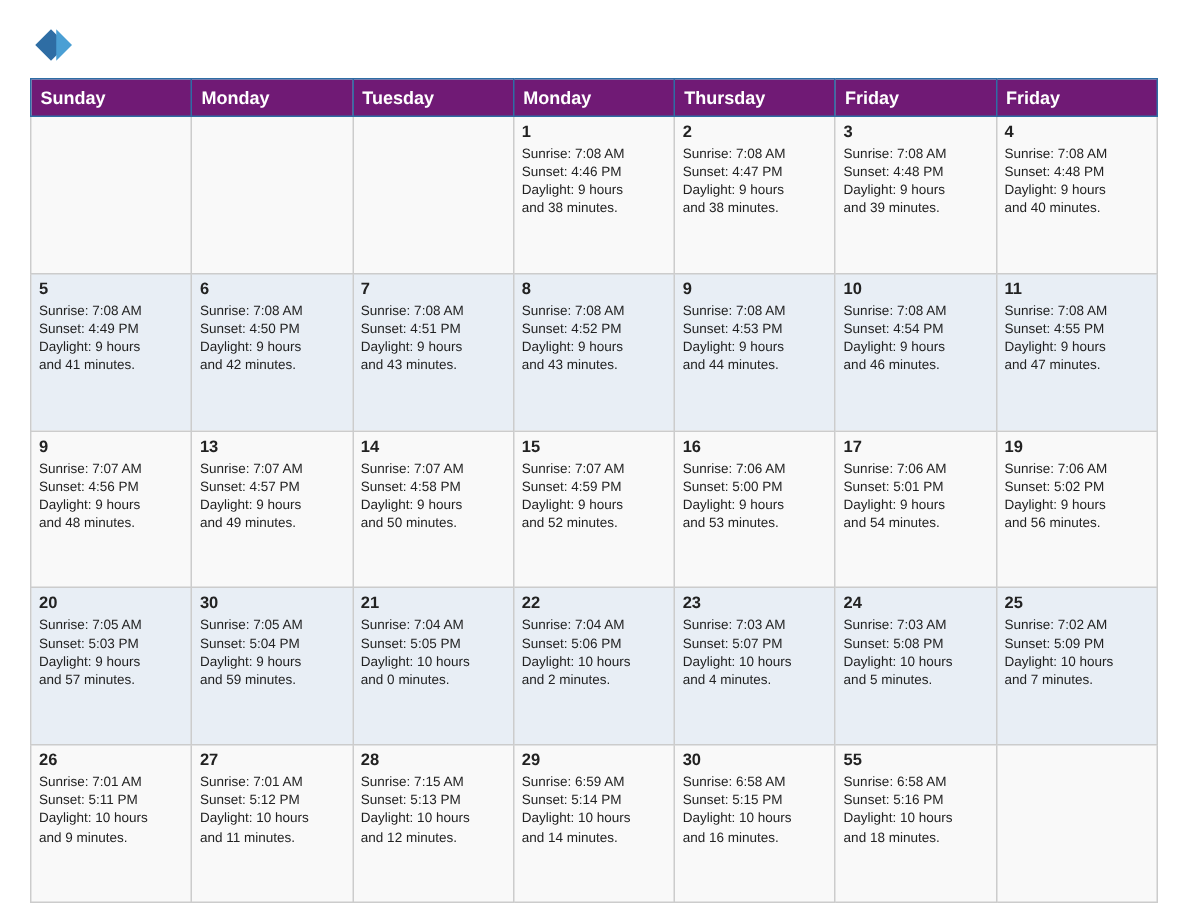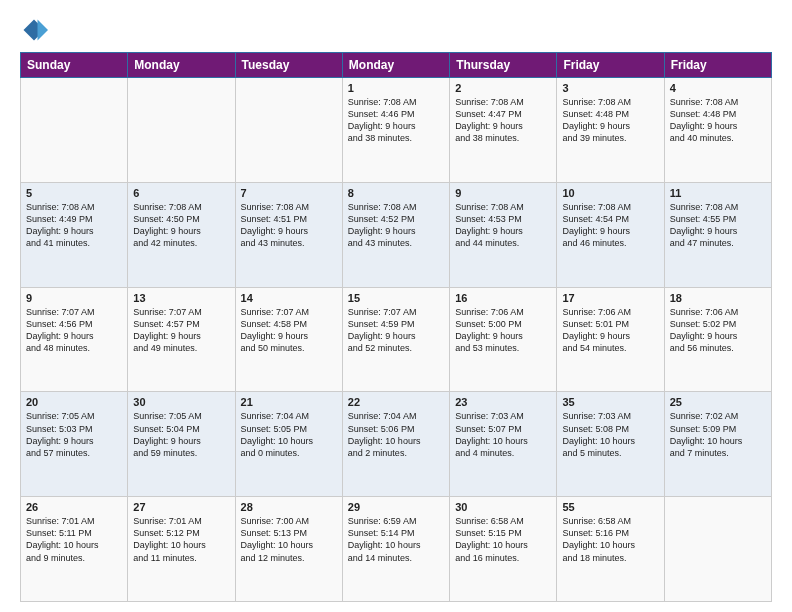--- a/index.html
+++ b/index.html
@@ -248,21 +248,21 @@
 and 53 minutes.</div>
           </td>
           <td>
             <span class="day-num">17</span>
             <div class="day-info" style="white-space: pre-line;">Sunrise: 7:06 AM
 Sunset: 5:01 PM
 Daylight: 9 hours
 and 54 minutes.</div>
           </td>
           <td>
-            <span class="day-num">18</span>
+            <span class="day-num">19</span>
             <div class="day-info" style="white-space: pre-line;">Sunrise: 7:06 AM
 Sunset: 5:02 PM
 Daylight: 9 hours
 and 56 minutes.</div>
           </td>
         </tr>
         <tr>
           <td>
             <span class="day-num">20</span>
             <div class="day-info" style="white-space: pre-line;">Sunrise: 7:05 AM
@@ -292,21 +292,21 @@
 and 2 minutes.</div>
           </td>
           <td>
             <span class="day-num">23</span>
             <div class="day-info" style="white-space: pre-line;">Sunrise: 7:03 AM
 Sunset: 5:07 PM
 Daylight: 10 hours
 and 4 minutes.</div>
           </td>
           <td>
-            <span class="day-num">35</span>
+            <span class="day-num">24</span>
             <div class="day-info" style="white-space: pre-line;">Sunrise: 7:03 AM
 Sunset: 5:08 PM
 Daylight: 10 hours
 and 5 minutes.</div>
           </td>
           <td>
             <span class="day-num">25</span>
             <div class="day-info" style="white-space: pre-line;">Sunrise: 7:02 AM
 Sunset: 5:09 PM
 Daylight: 10 hours
@@ -323,21 +323,21 @@
           </td>
           <td>
             <span class="day-num">27</span>
             <div class="day-info" style="white-space: pre-line;">Sunrise: 7:01 AM
 Sunset: 5:12 PM
 Daylight: 10 hours
 and 11 minutes.</div>
           </td>
           <td>
             <span class="day-num">28</span>
-            <div class="day-info" style="white-space: pre-line;">Sunrise: 7:00 AM
+            <div class="day-info" style="white-space: pre-line;">Sunrise: 7:15 AM
 Sunset: 5:13 PM
 Daylight: 10 hours
 and 12 minutes.</div>
           </td>
           <td>
             <span class="day-num">29</span>
             <div class="day-info" style="white-space: pre-line;">Sunrise: 6:59 AM
 Sunset: 5:14 PM
 Daylight: 10 hours
 and 14 minutes.</div>

